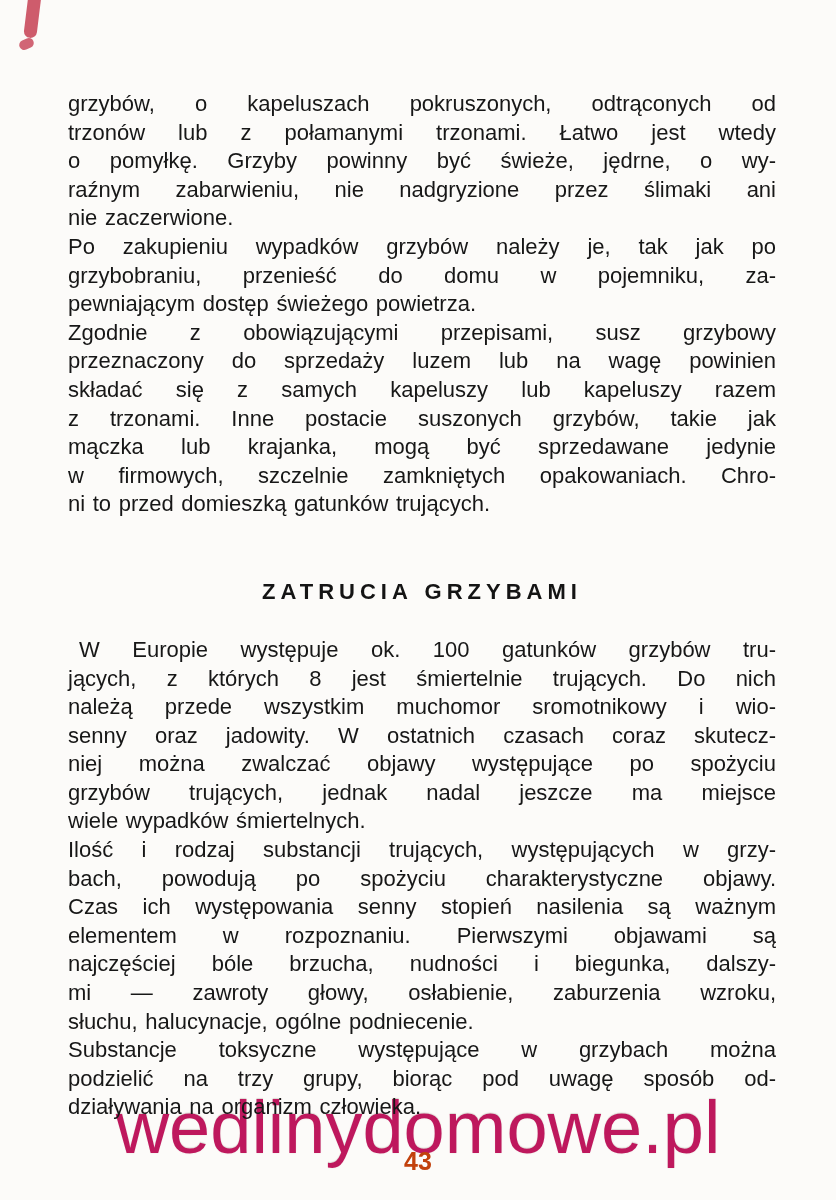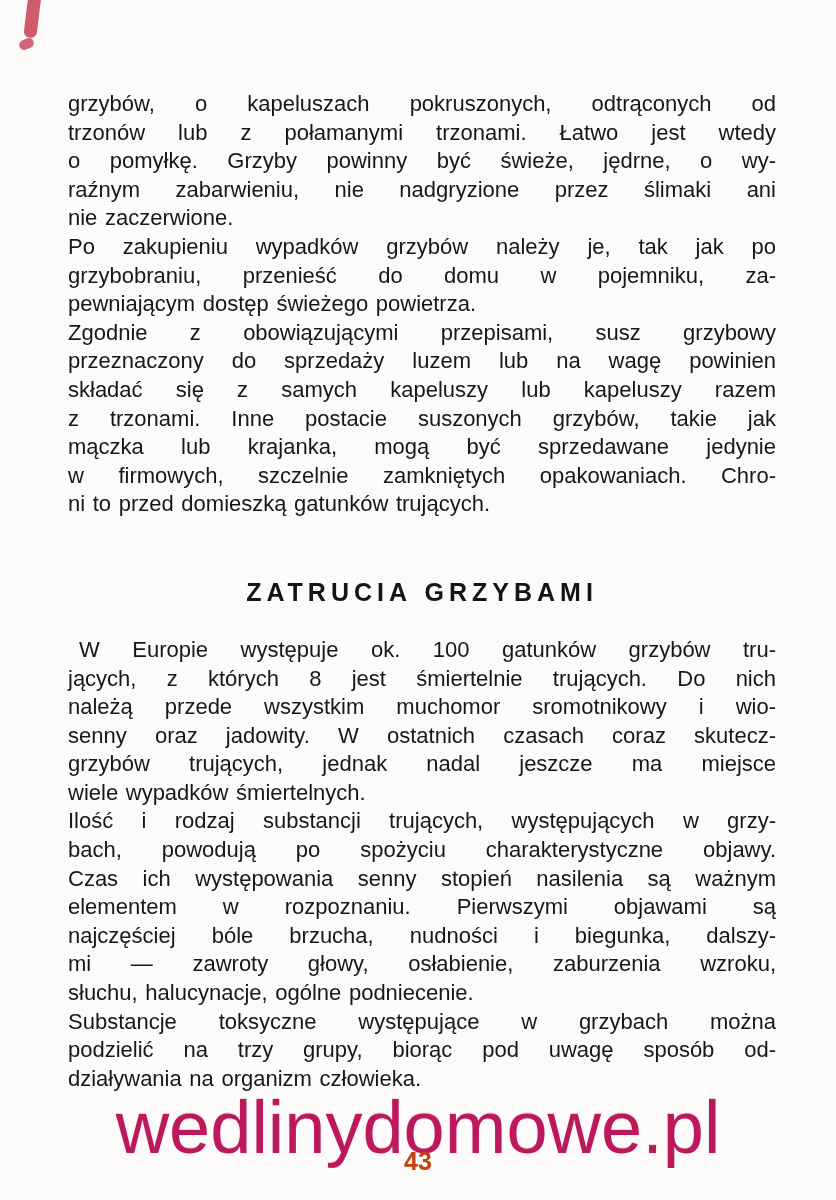--- a/index.html
+++ b/index.html
@@ -71,21 +71,21 @@
     white-space: normal;
   }
   .line.last {
     text-align-last: left;
   }
   .paragraph.indent-first .line:first-child {
     text-indent: 11px;
   }
   .section-heading {
     text-align: center;
-    font-size: 25px;
+    font-size: 22px;
     font-weight: bold;
     letter-spacing: 5px;
     line-height: 34px;
     margin: 56px 0 27px 0;
     color: #141414;
   }
   .page-number {
     position: absolute;
     top: 1147px;
     left: 0;
@@ -133,20 +133,21 @@
       </div>
 
     <h1 class="section-heading">ZATRUCIA GRZYBAMI</h1>
 
     <div>
         <div class="paragraph indent-first">
           <div class="line">W Europie występuje ok. 100 gatunków grzybów tru-</div>
           <div class="line">jących, z których 8 jest śmiertelnie trujących. Do nich</div>
           <div class="line">należą przede wszystkim muchomor sromotnikowy i wio-</div>
           <div class="line">senny oraz jadowity. W ostatnich czasach coraz skutecz-</div>
+          <div class="line">niej można zwalczać objawy występujące po spożyciu</div>
           <div class="line">grzybów trujących, jednak nadal jeszcze ma miejsce</div>
           <div class="line last">wiele wypadków śmiertelnych.</div>
         </div>
         <div class="paragraph">
           <div class="line">Ilość i rodzaj substancji trujących, występujących w grzy-</div>
           <div class="line">bach, powodują po spożyciu charakterystyczne objawy.</div>
           <div class="line">Czas ich występowania senny stopień nasilenia są ważnym</div>
           <div class="line">elementem w rozpoznaniu. Pierwszymi objawami są</div>
           <div class="line">najczęściej bóle brzucha, nudności i biegunka, dalszy-</div>
           <div class="line">mi — zawroty głowy, osłabienie, zaburzenia wzroku,</div>

